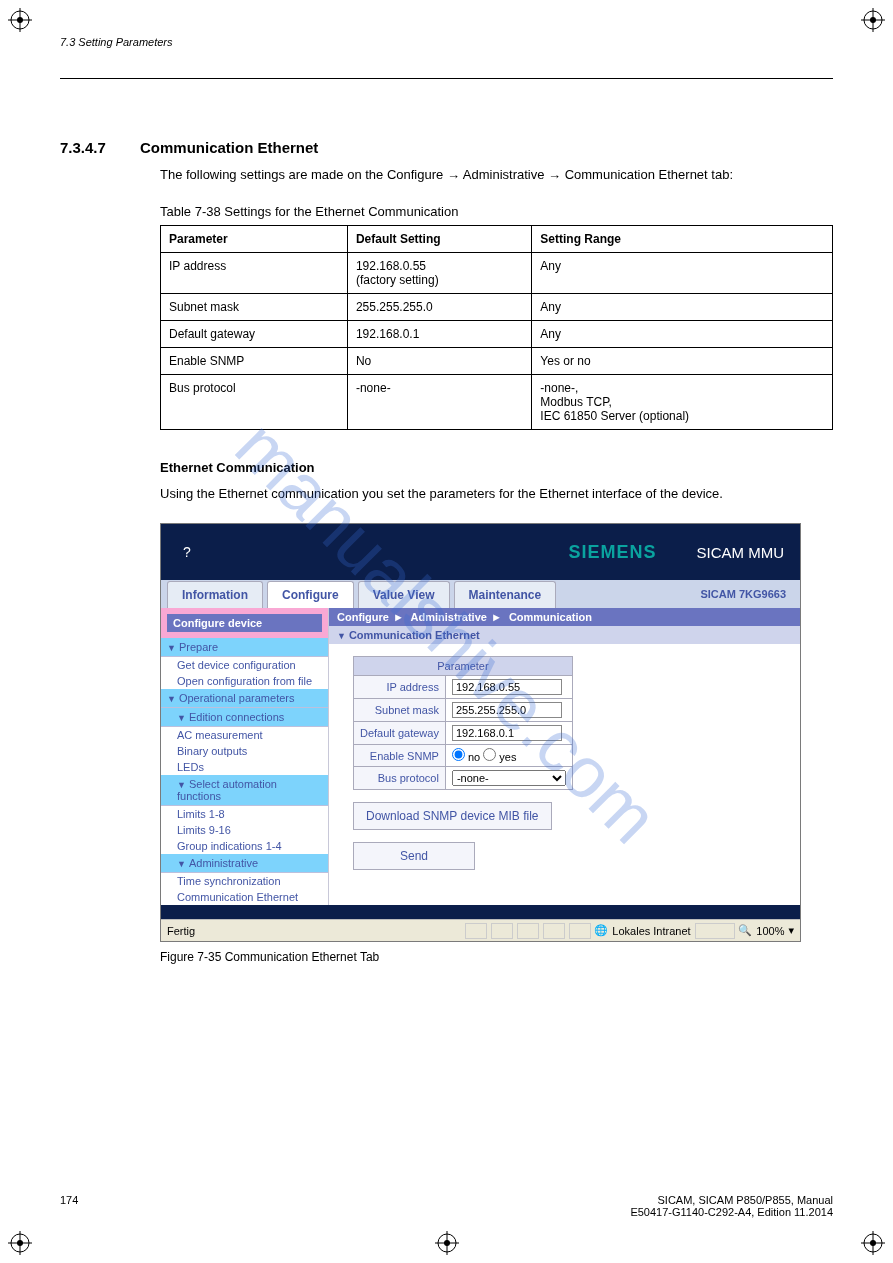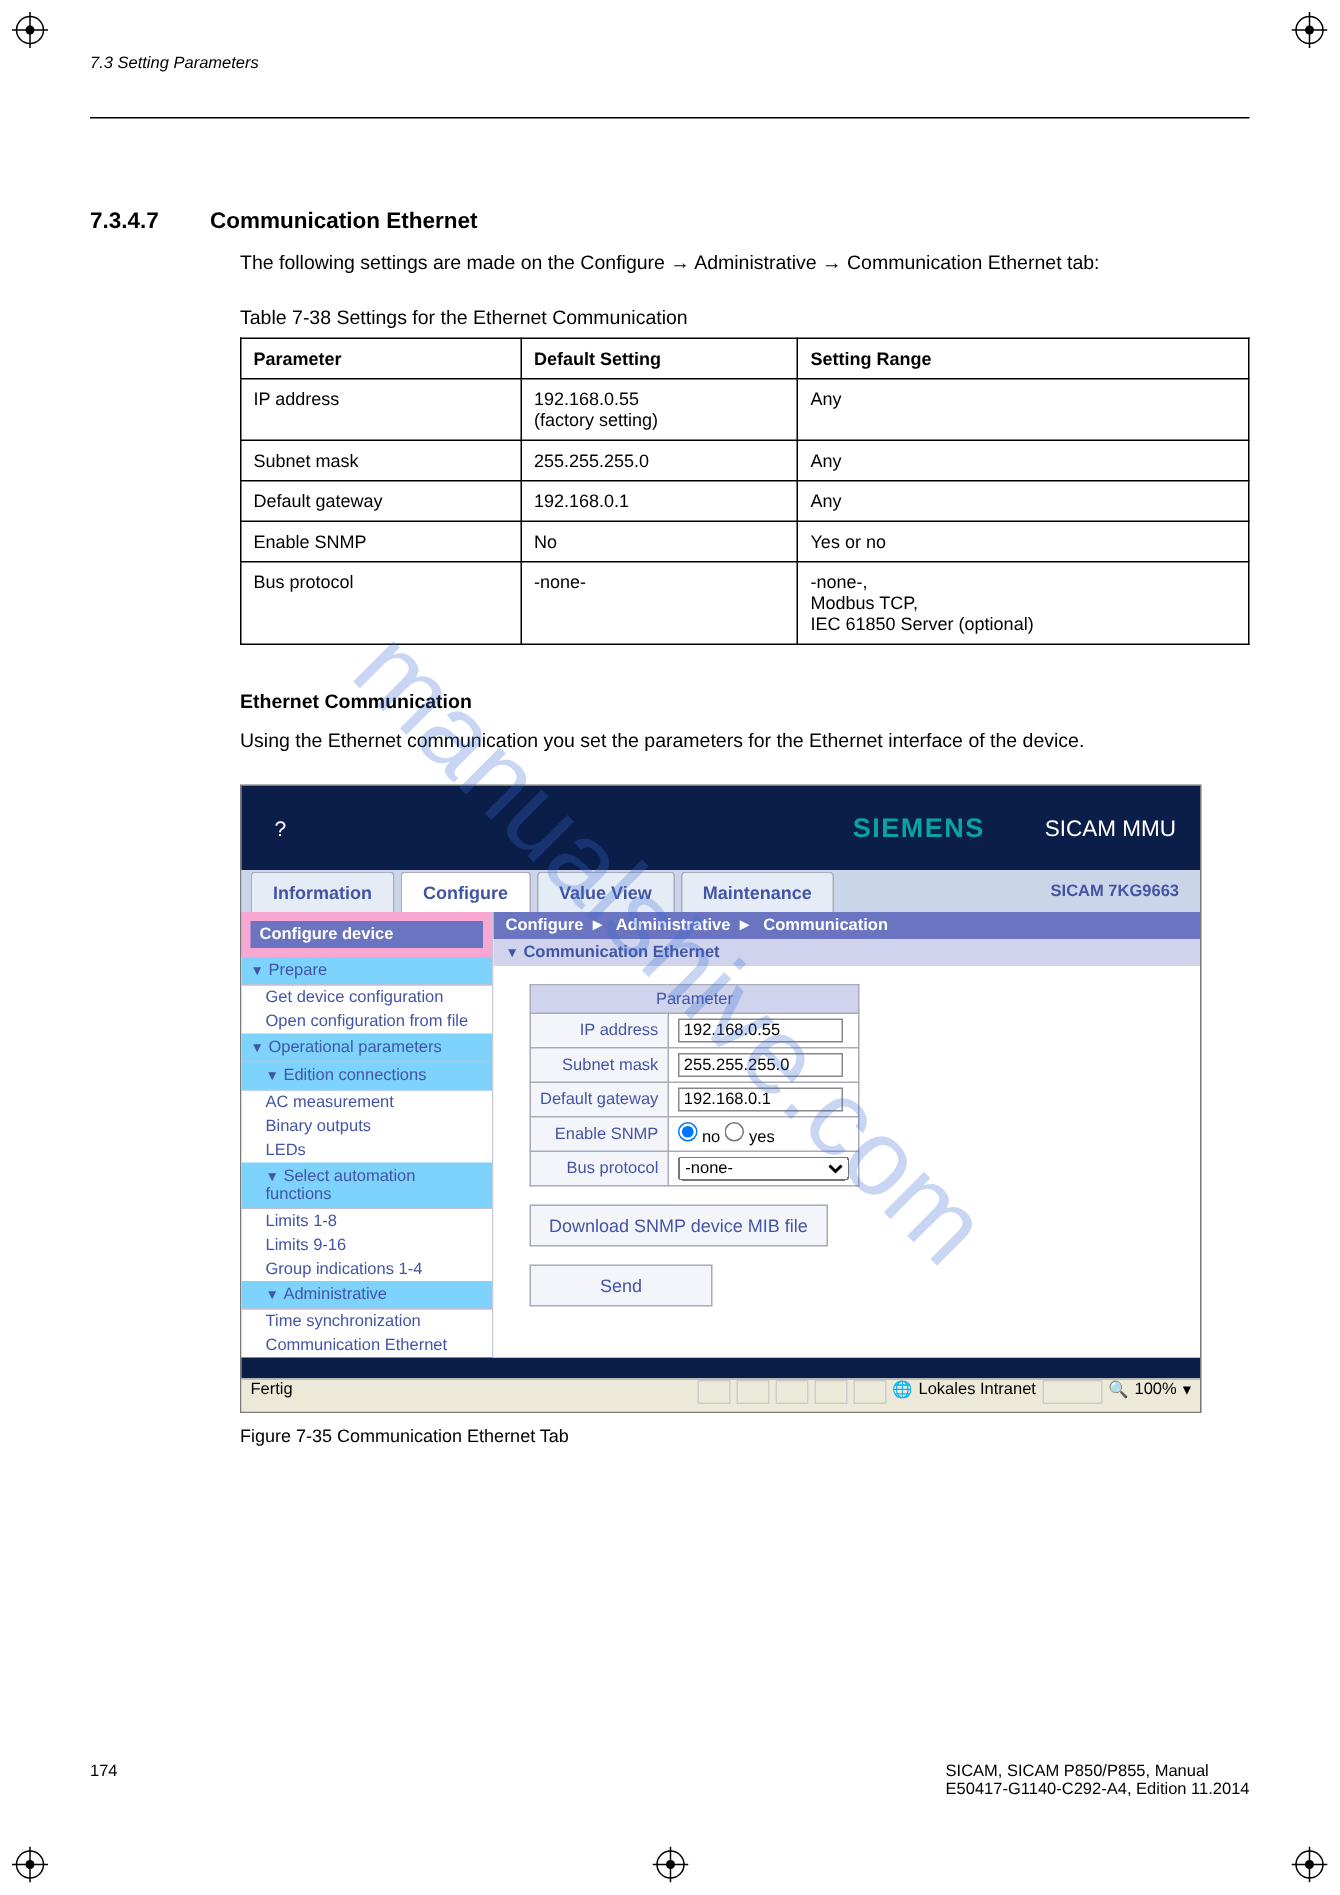--- a/index.html
+++ b/index.html
@@ -41,29 +41,29 @@
 .breadcrumb .sep{margin:0 4px}
 .panel-title{background:#cfd4ec;color:#4255a5;padding:3px 8px;font-weight:bold;font-size:11px}
 .param-area{padding:12px 24px}
 .param-tbl{border:1px solid #aab;border-collapse:collapse;font-size:11px}
 .param-tbl th{background:#cfd4ec;color:#4255a5;text-align:center;padding:3px 10px;font-weight:normal;border:1px solid #aab}
 .param-tbl td{padding:3px 6px;border:1px solid #aab}
 .param-tbl td.lbl{text-align:right;color:#4255a5;background:#f4f5fb}
 .param-tbl input[type=text]{width:110px;font-size:11px;border:1px solid #888;padding:1px 3px}
 .param-tbl select{width:114px;font-size:11px}
 .btn{display:inline-block;background:#f4f5fb;border:1px solid #aab;color:#4255a5;padding:6px 12px;margin:12px 0 0 0;font-size:12px;cursor:pointer}
-.statusbar{background:#ece9d8;border-top:1px solid #bbb;height:22px;display:flex;font-size:11px;padding:0 6px;gap:4px}
+.statusbar{background:#ece9d8;border-top:1px solid #bbb;height:22px;display:flex;align-items:center;font-size:11px;padding:0 6px;gap:4px}
 .statusbar .cell{border:1px solid #ccc;height:16px;flex:0 0 auto}
 .statusbar .cell.w{width:22px}
 .statusbar .spacer{flex:1}
 .fig-caption{font-size:12px;margin:8px 0 0 100px}
 .watermark{position:absolute;left:50%;top:50%;transform:translate(-50%,-50%) rotate(45deg);font-size:72px;color:rgba(58,108,212,0.28);font-weight:300;pointer-events:none;white-space:nowrap;z-index:5}
-.footer{position:absolute;bottom:64px;left:60px;right:60px;font-size:11px}
+.footer{position:absolute;bottom:45px;left:60px;right:60px;font-size:11px}
 .footer .left{float:left}
-.footer .right{float:right;}
+.footer .right{float:right;text-align:right}
 .tri::before{content:"▼";font-size:9px;margin-right:3px}
 </style>
 </head>
 <body>
 
 <div class="watermark">manualshive.com</div>
 
 <div class="regmark rm-tl"><svg viewBox="0 0 24 24">
       <circle cx="12" cy="12" r="9" fill="none" stroke="#000"></circle>
       <circle cx="12" cy="12" r="3" fill="#000"></circle>

